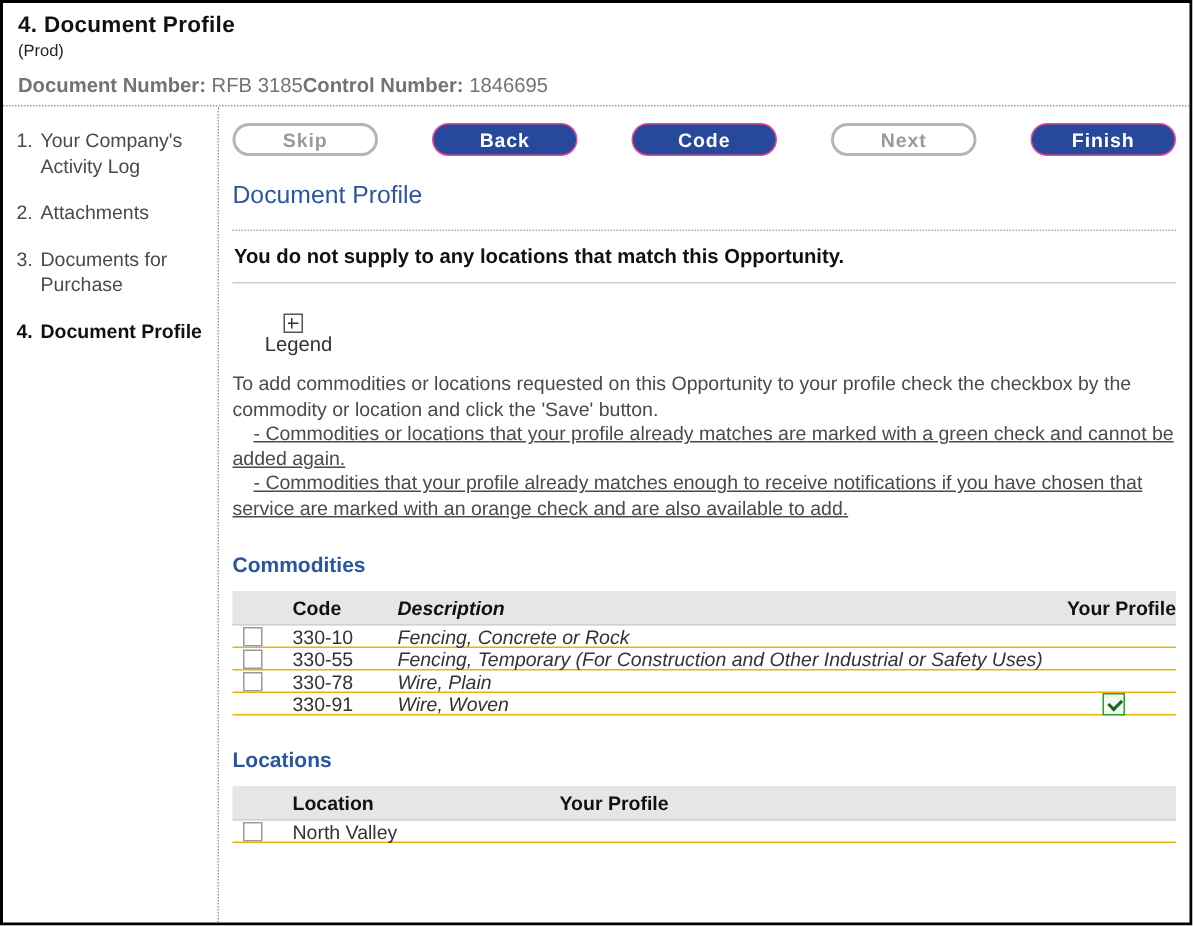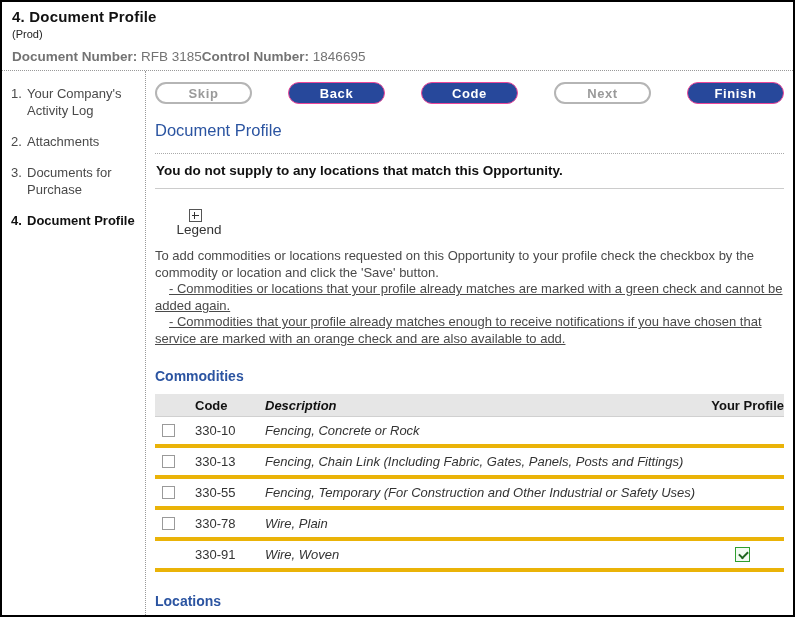--- a/index.html
+++ b/index.html
@@ -39,21 +39,21 @@
   .plus-box { width:13px; height:13px; border:1px solid #555; position:relative; background:#fff; flex:none; }
   .plus-box::before { content:""; position:absolute; left:2px; right:2px; top:50%; height:1px; margin-top:-1px; background:#333; }
   .plus-box::after  { content:""; position:absolute; top:2px; bottom:2px; left:50%; width:1px; margin-left:-1px; background:#333; }
   .legend-label { font-size:13.5px; color:#333; margin-left:8px; }
   .instructions { margin-top:11px; font-size:13px; color:#4a4a4a; line-height:16.5px; }
   .instructions .line.indent { text-indent:14px;text-decoration:underline; }
 
   
   .table-title { color:#2B54A1; font-size:14px; font-weight:bold; margin-top:21px; }
   .ctable, .ltable { margin-top:10px; font-size:13px; color:#333; }
-  .c-row, .l-row { display:flex; align-items:center; height:31px; border-bottom:4px solid #eab308; }
+  .c-row, .l-row { display:flex; align-items:center; height:15px; border-bottom:1px solid #eab308; }
   .c-head, .l-head { background:#e6e6e6; height:23px; font-weight:bold; color:#111; border-bottom:1px solid #d0d0d0; }
   .col-check { width:40px; flex:none; padding-left:7px; display:flex; align-items:center; }
   .col-code { width:70px; flex:none; }
   .col-desc { flex:1; min-width:0; white-space:nowrap; overflow:hidden;font-style:italic; }
   .col-profile { width:84px; flex:none; display:flex; justify-content:center; }
   .c-head .col-profile { justify-content:flex-end; }
   .col-location { width:178px; flex:none; }
   .col-lprofile { flex:1; }
 
   .checkbox { width:13px; height:13px; border:1px solid #9a9a9a; background:#fff; cursor:pointer; }
@@ -134,28 +134,20 @@
                 <span class="checkbox"></span>
               </span>
               <span class="col-code">330-10</span>
               <span class="col-desc">Fencing, Concrete or Rock</span>
               <span class="col-profile"></span>
             </div>
             <div class="c-row">
               <span class="col-check">
                 <span class="checkbox"></span>
               </span>
-              <span class="col-code">330-13</span>
-              <span class="col-desc">Fencing, Chain Link (Including Fabric, Gates, Panels, Posts and Fittings)</span>
-              <span class="col-profile"></span>
-            </div>
-            <div class="c-row">
-              <span class="col-check">
-                <span class="checkbox"></span>
-              </span>
               <span class="col-code">330-55</span>
               <span class="col-desc">Fencing, Temporary (For Construction and Other Industrial or Safety Uses)</span>
               <span class="col-profile"></span>
             </div>
             <div class="c-row">
               <span class="col-check">
                 <span class="checkbox"></span>
               </span>
               <span class="col-code">330-78</span>
               <span class="col-desc">Wire, Plain</span>

